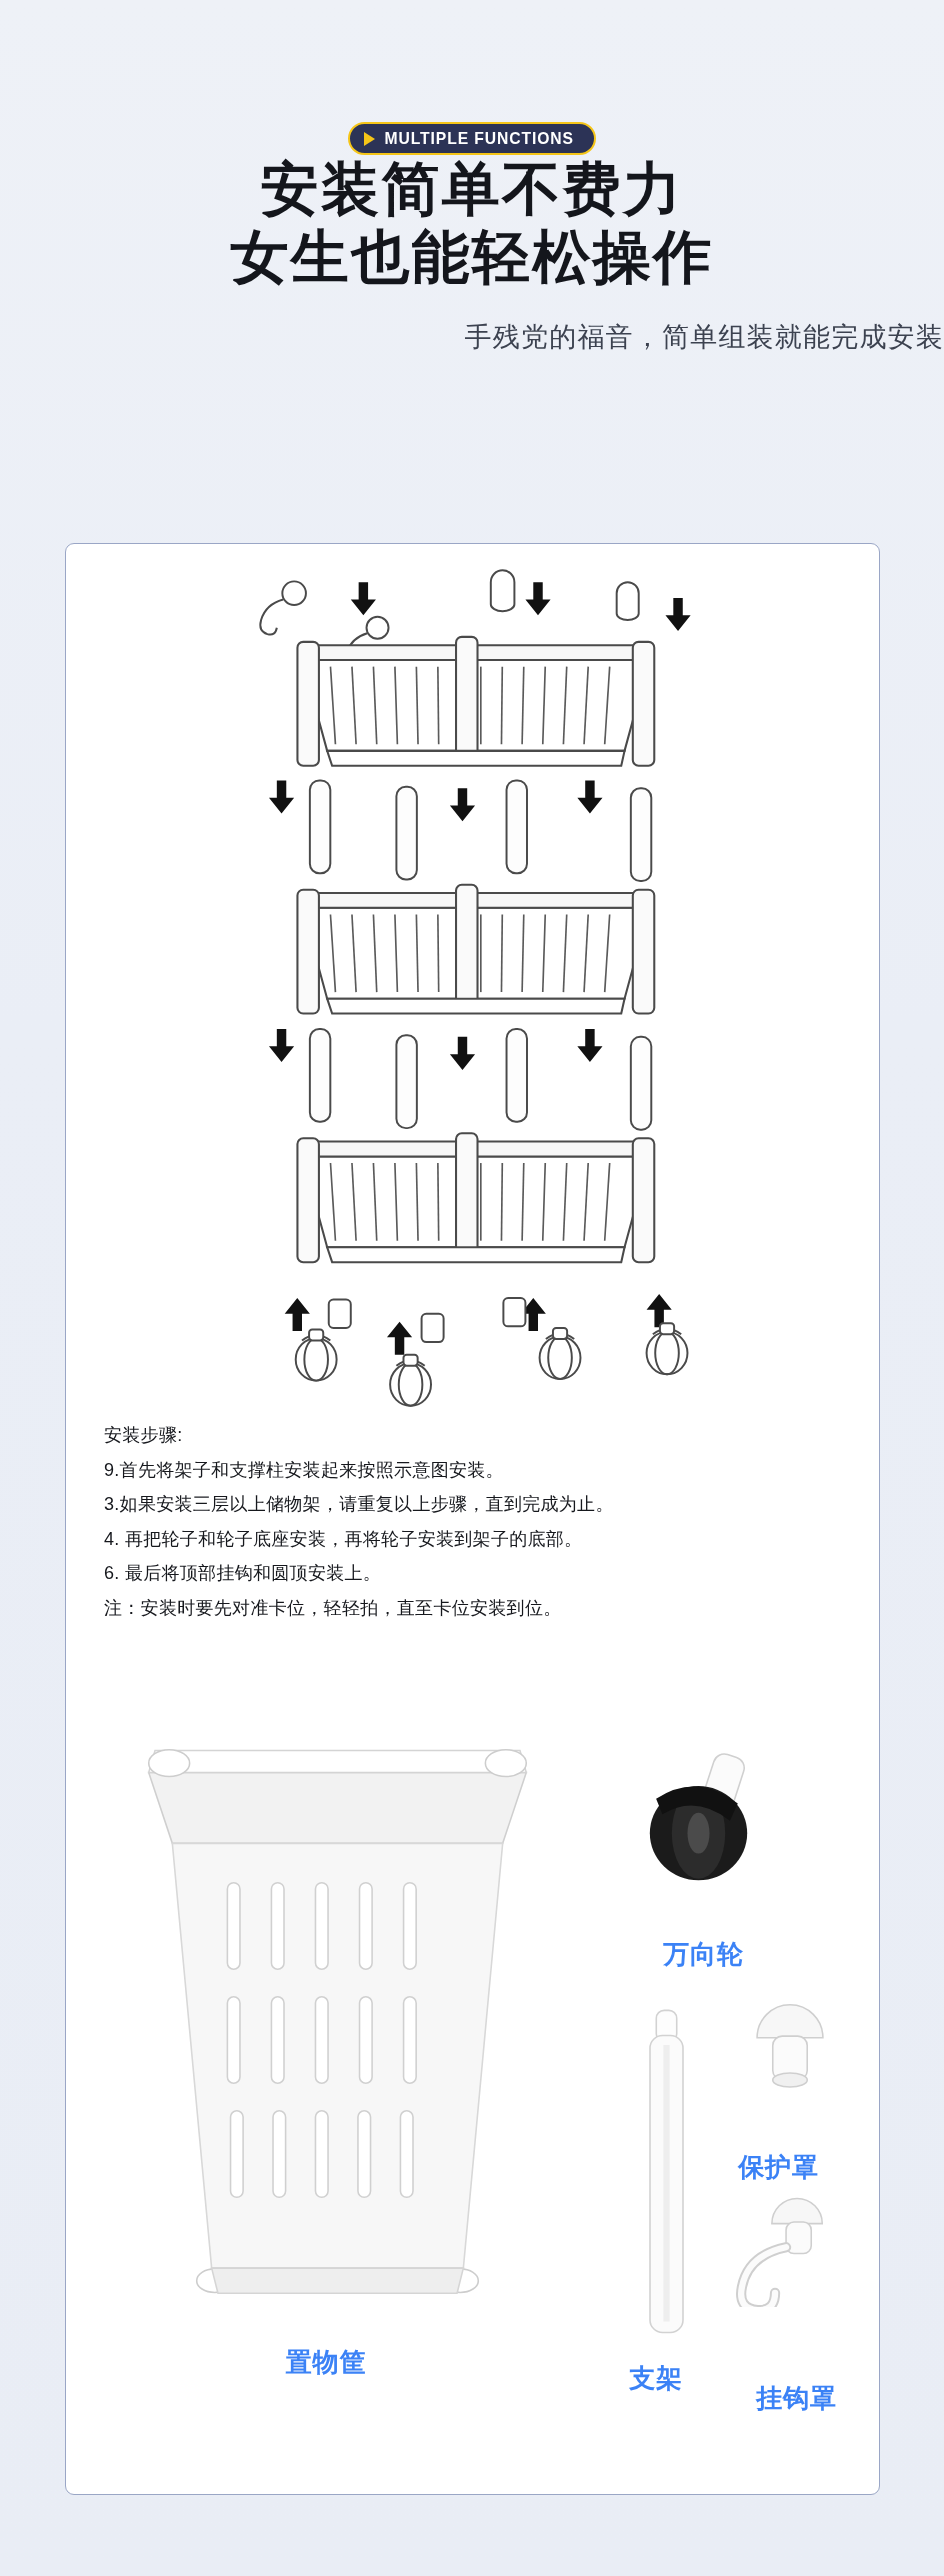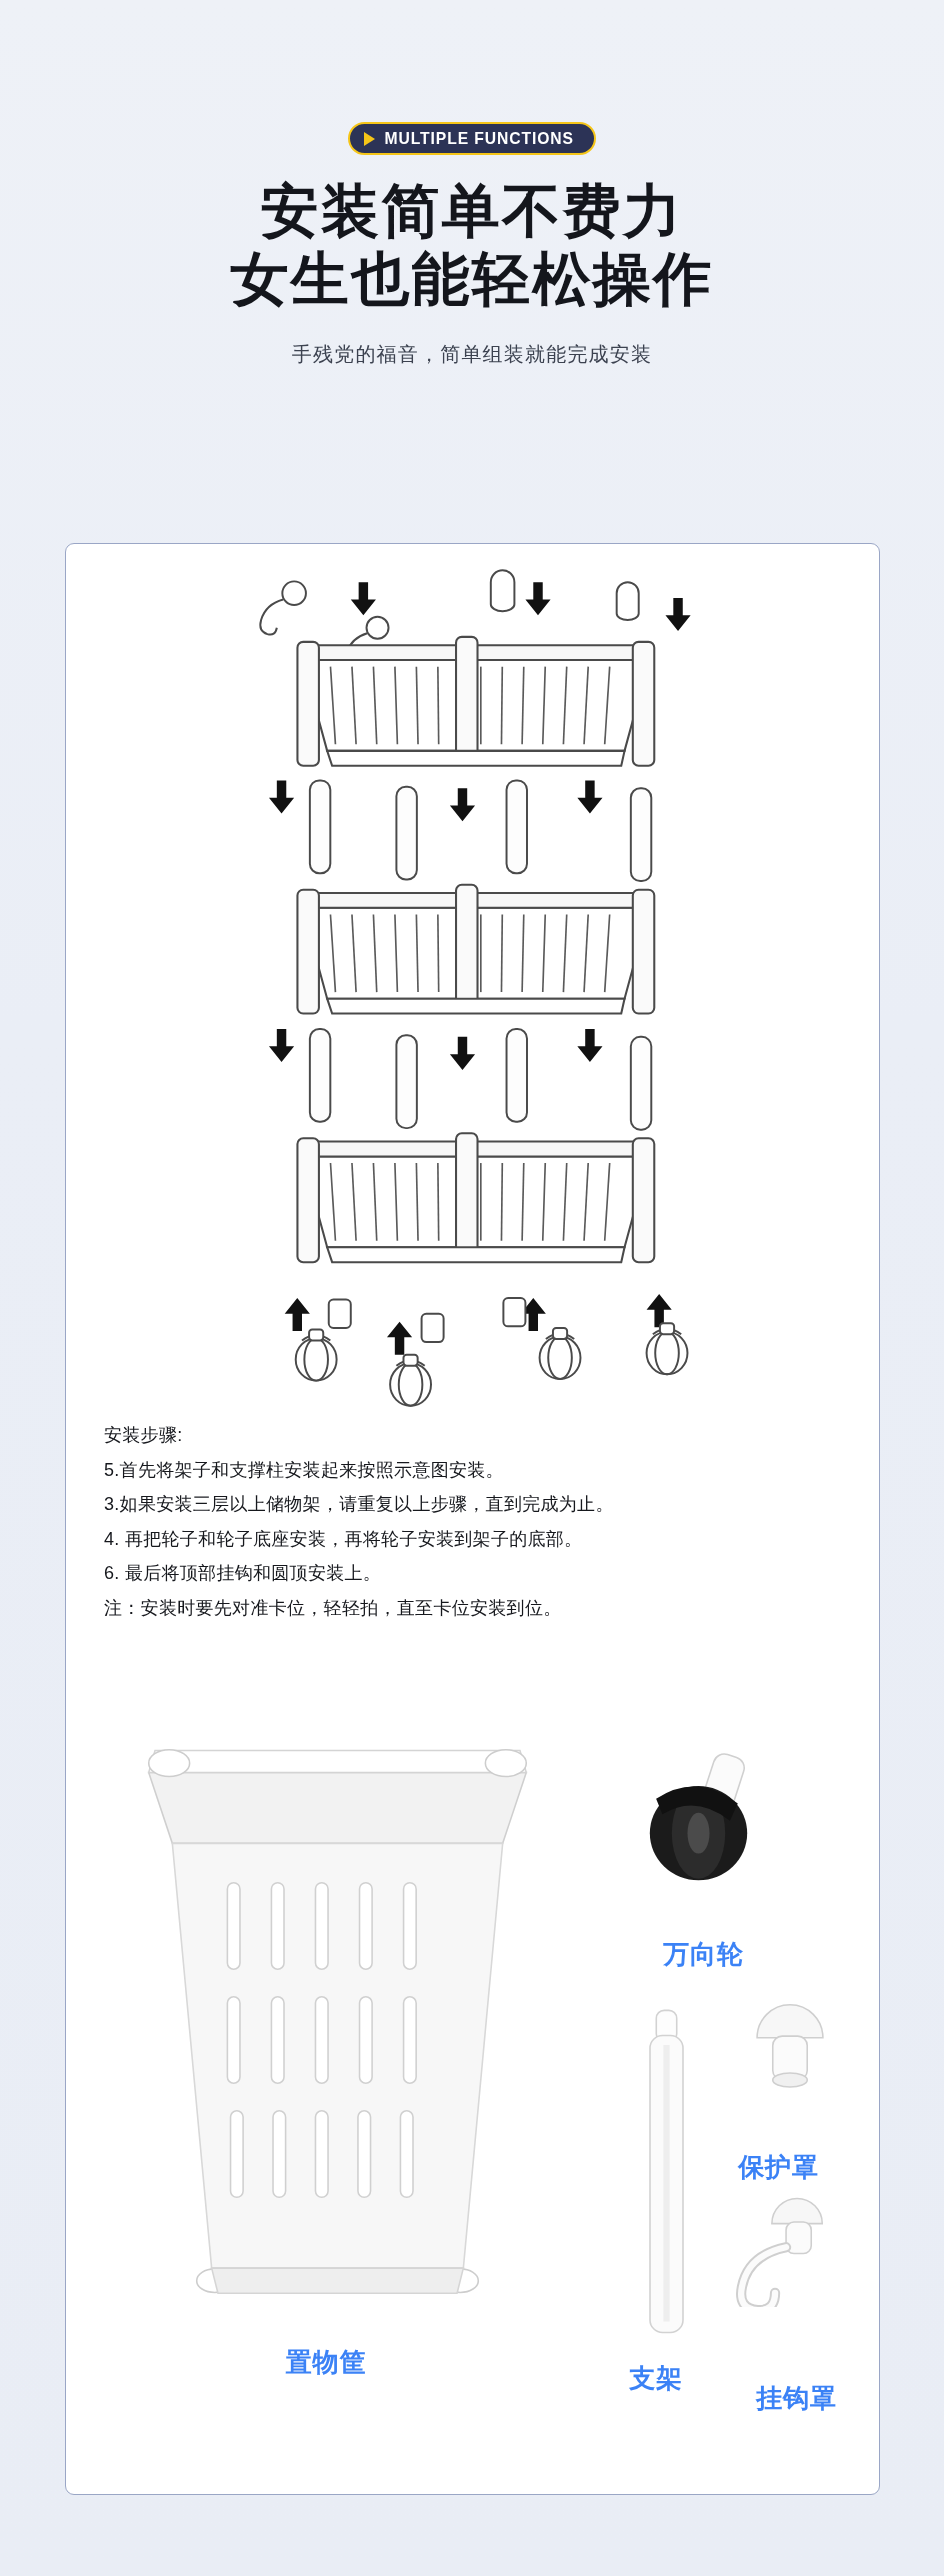--- a/index.html
+++ b/index.html
@@ -45,32 +45,31 @@
     width: 0; height: 0;
     border-top: 7px solid transparent;
     border-bottom: 7px solid transparent;
     border-left: 11px solid #f5c518;
     display: block;
   }
 
   
   .headline {
     text-align: center;
-    margin-top: 22px;
     font-size: 58px;
     font-weight: bold;
     line-height: 1.18;
     letter-spacing: 2.4px;
     color: #14161c;
   }
   .headline .l2 { display: block; }
   .subtitle {
-    text-align: center;
+    text-align: right;
     margin-top: 27px;
-    font-size: 20px;
+    font-size: 27px;
     color: #3c4250;
     letter-spacing: 1.2px;
   }
 
   
   .card {
     position: absolute;
     left: 65px;
     top: 543px;
     width: 815px;
@@ -287,21 +286,21 @@
             <ellipse cx="764" cy="1028" rx="15" ry="27"></ellipse>
             <path d="M746,1004 q18,-14 36,0"></path>
             <rect x="755" y="990" width="18" height="14" rx="4" fill="#ffffff"></rect>
           </g>
         </g>
       </svg>
     </div>
 
     <div class="steps">
       <div class="step">安装步骤:</div>
-      <div class="step">5.首先将架子和支撑柱安装起来按照示意图安装。</div>
+      <div class="step">9.首先将架子和支撑柱安装起来按照示意图安装。</div>
       <div class="step">3.如果安装三层以上储物架，请重复以上步骤，直到完成为止。</div>
       <div class="step">4. 再把轮子和轮子底座安装，再将轮子安装到架子的底部。</div>
       <div class="step">6. 最后将顶部挂钩和圆顶安装上。</div>
       <div class="step">注：安装时要先对准卡位，轻轻拍，直至卡位安装到位。</div>
     </div>
 
     <div class="parts">
 
       <div class="basket-wrap">
         <svg width="409" height="630" viewBox="0 0 520 800" xmlns="http://www.w3.org/2000/svg">

